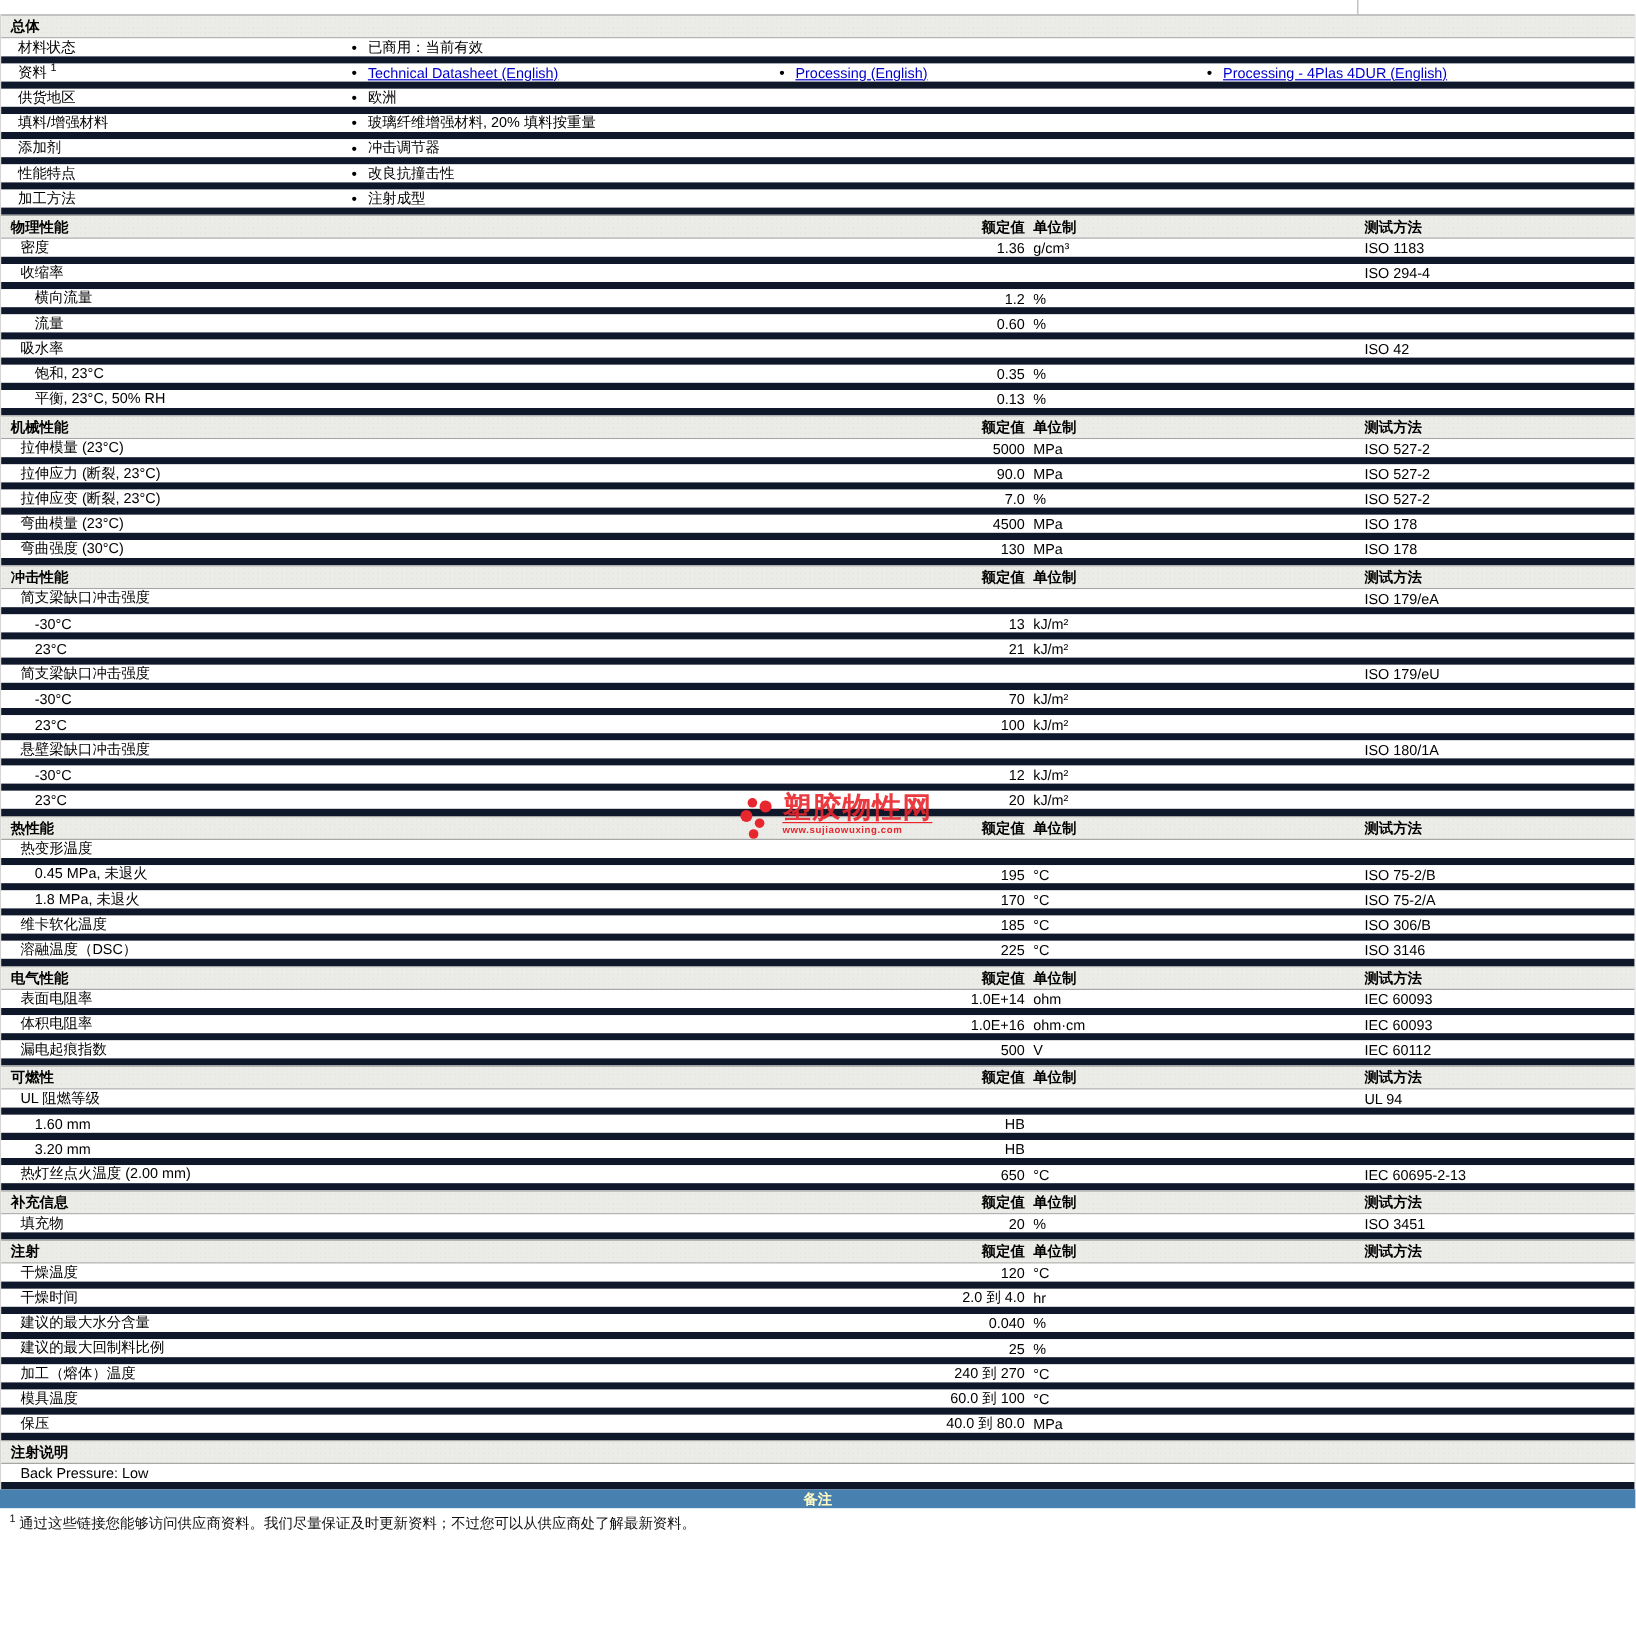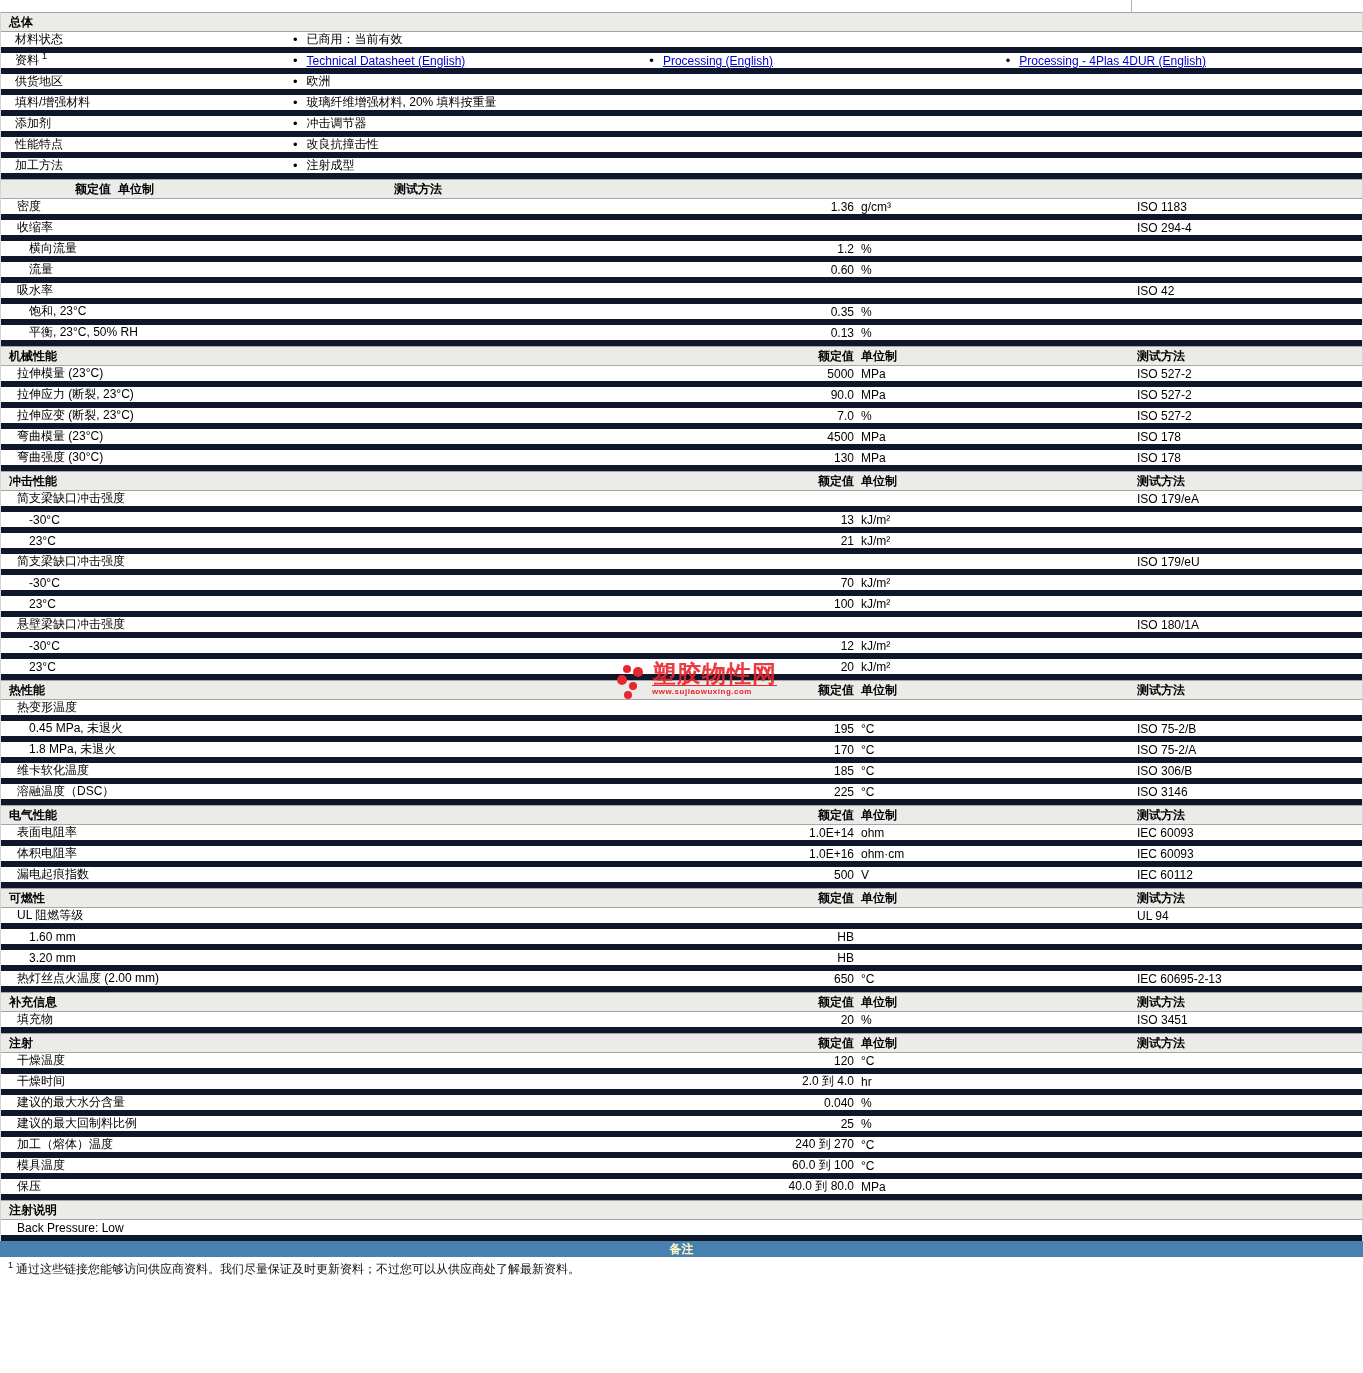--- a/index.html
+++ b/index.html
@@ -96,20 +96,21 @@
         </span>
       </div>
       <div class="row">
         <span class="b-label">加工方法</span>
         <span class="b-cell">
           <span class="bullet">•</span>
           <span>注射成型</span>
         </span>
       </div>
       <div class="row sec-hdr">
+        <span class="c-title">物理性能</span>
         <span class="c-val col-hdr">额定值</span>
         <span class="c-unit col-hdr">单位制</span>
         <span class="c-method col-hdr">测试方法</span>
       </div>
       <div class="row">
         <span class="c-label">密度</span>
         <span class="c-val">1.36</span>
         <span class="c-unit">g/cm³</span>
         <span class="c-method">ISO 1183</span>
       </div>

